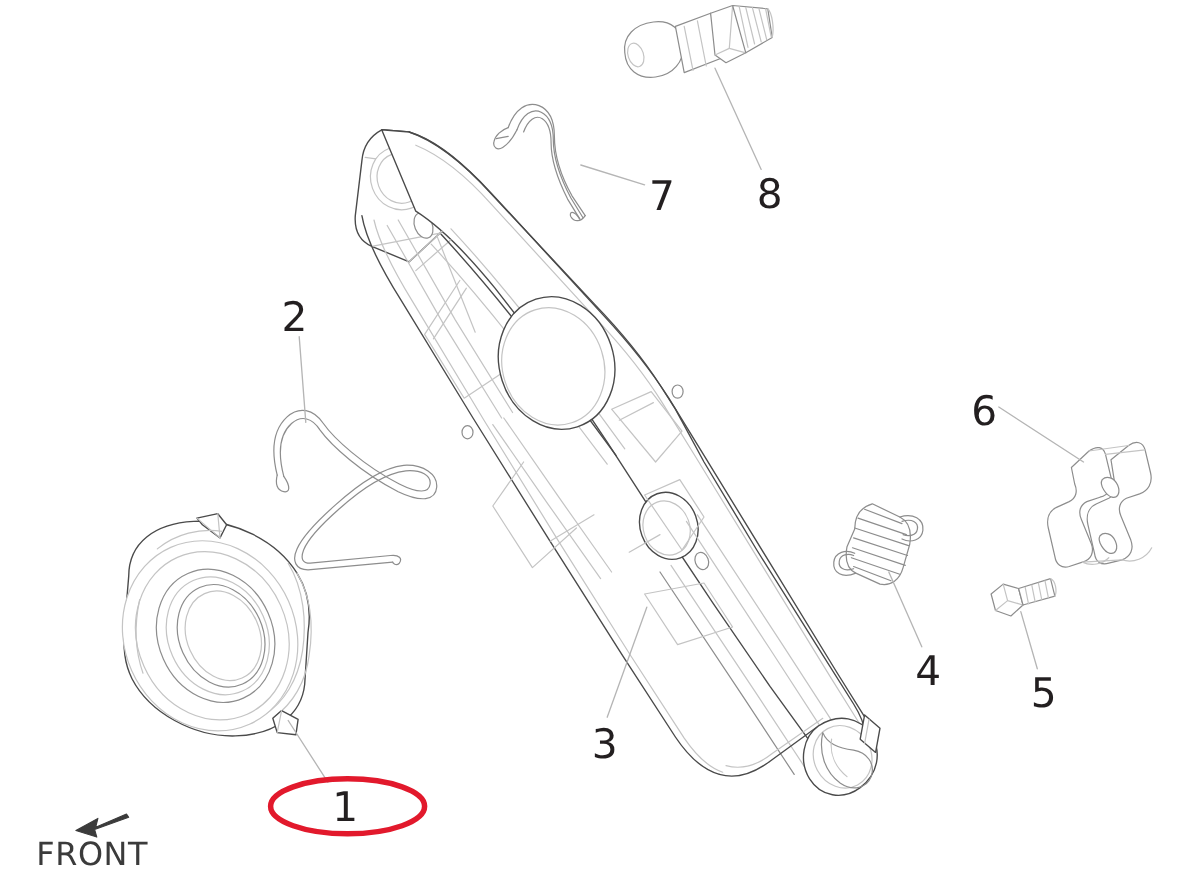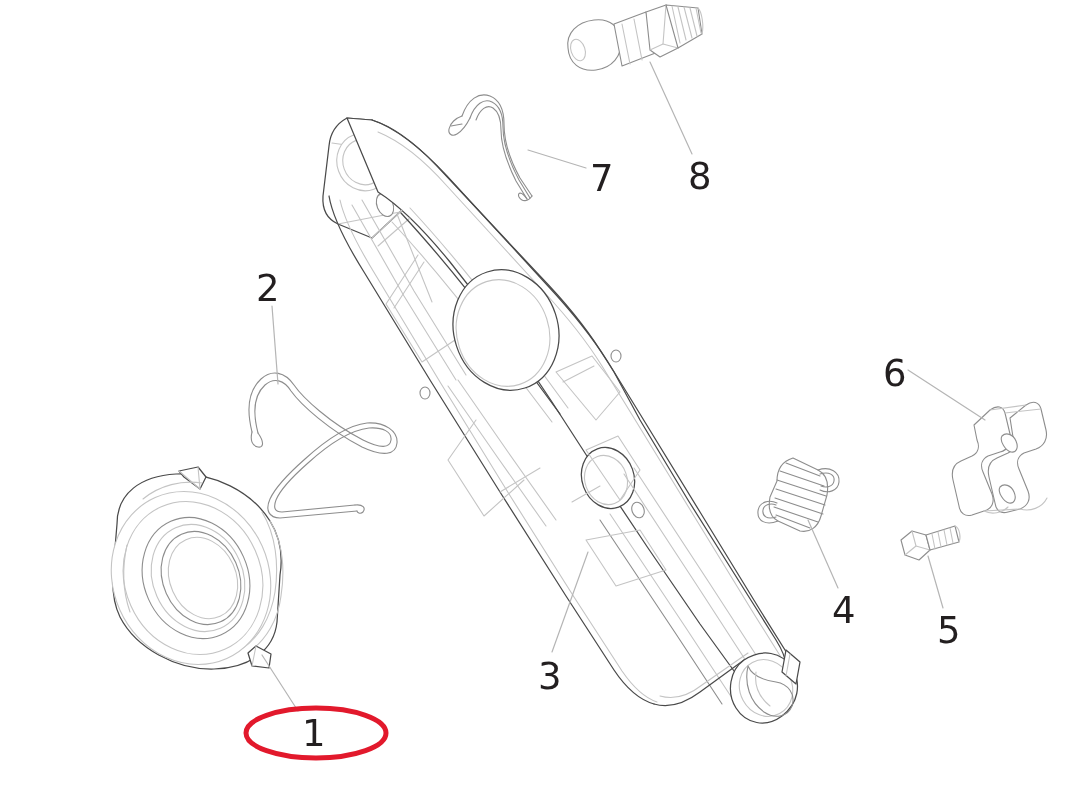--- a/index.html
+++ b/index.html
@@ -427,14 +427,20 @@
 
   <div class="callout-label" style="left:302px; top:715px;">1</div>
   <div class="callout-label" style="left:256px; top:270px;">2</div>
   <div class="callout-label" style="left:538px; top:658px;">3</div>
   <div class="callout-label" style="left:832px; top:592px;">4</div>
   <div class="callout-label" style="left:937px; top:612px;">5</div>
   <div class="callout-label" style="left:883px; top:355px;">6</div>
   <div class="callout-label" style="left:590px; top:160px;">7</div>
   <div class="callout-label" style="left:688px; top:158px;">8</div>
 
+  <div class="front-marker">
+    <svg class="front-arrow" viewBox="0 0 54 26" xmlns="http://www.w3.org/2000/svg">
+      <path d="M 50,2 L 22,14 L 24,6 L 4,17 L 23,23 L 21,16 L 52,5 Z" fill="#3b3b3b" stroke="#3b3b3b" stroke-width="1" stroke-linejoin="round"></path>
+    </svg>
+    <div class="front-text">FRONT</div>
+  </div>
 
 </div>
 
 </body></html>

